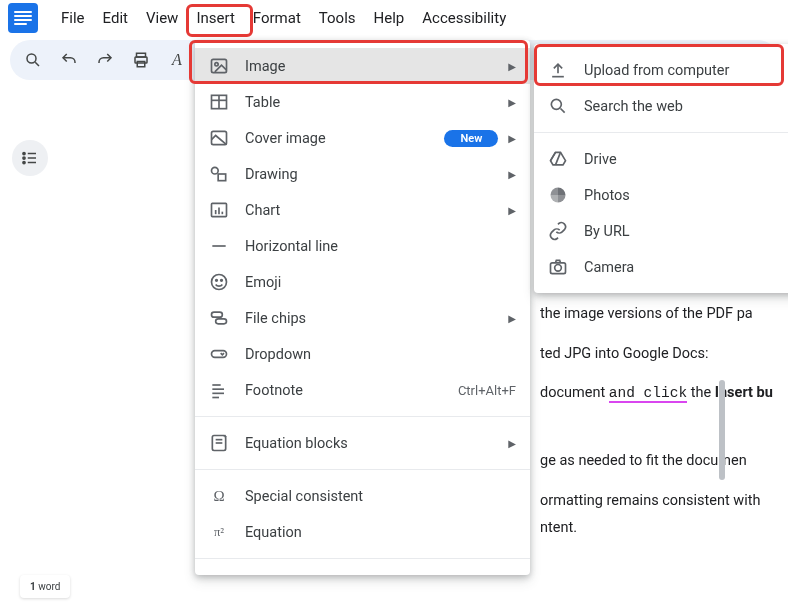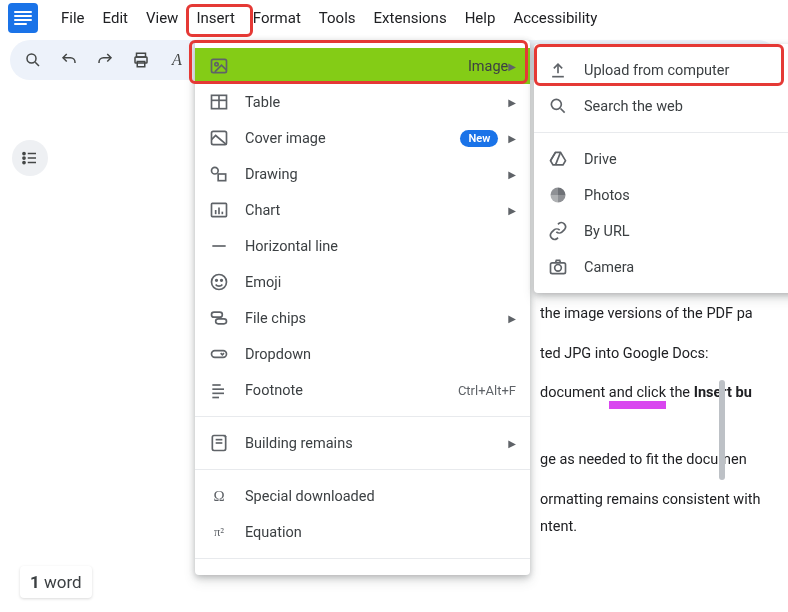--- a/index.html
+++ b/index.html
@@ -95,21 +95,21 @@
     width: 272px;
   }
   .drop-item {
     height: 36px;
     display: flex;
     align-items: center;
     padding: 0 14px;
     cursor: pointer;
     position: relative;
   }
-  .drop-item.highlight { background: #84cc16; text-align: right; }
+  .drop-item.highlight { background: #e5e5e5; }
   .drop-icon {
     width: 20px;
     height: 20px;
     margin-right: 16px;
     display: flex;
     align-items: center;
     justify-content: center;
     color: #5f6368;
   }
   .drop-icon svg { width: 20px; height: 20px; }
@@ -125,21 +125,21 @@
   .drop-shortcut {
     color: #5f6368;
     font-size: 13px;
   }
   .sep { height: 1px; background: #e8eaed; margin: 8px 0; }
   .new-badge {
     background: #1a73e8;
     color: #fff;
     font-size: 11px;
     font-weight: 600;
-    padding: 2px 8px;
+    padding: 2px 16px;
     border-radius: 10px;
     margin-right: 10px;
   }
   .blue-dot {
     width: 8px; height: 8px; background: #1a73e8; border-radius: 50%;
     margin-left: 8px;
   }
   .highlight-box {
     position: absolute;
     border: 3px solid #e53935;
@@ -154,26 +154,26 @@
     position: absolute;
     left: 540px;
     top: 300px;
     width: 260px;
     font-size: 14.5px;
     line-height: 1.9;
     color: #202124;
     z-index: 0;
   }
   .doc-bg p { margin-bottom: 12px; }
-  .underline-orange { border-bottom: 8px solid #d946ef; }
+  .underline-orange { border-bottom: 2px solid #d946ef; font-family: Liberation Mono, monospace; }
   .word-count {
     position: absolute;
     bottom: 14px;
     left: 20px;
-    font-size: 17px;
+    font-size: 10px;
     color: #3c4043;
     background:#fff;
     padding:6px 10px;
     box-shadow: 0 1px 3px rgba(0,0,0,0.15);
     border-radius: 4px;
   }
   .scrollbar-track {
     position: absolute;
     left: 524px;
     top: 50px;
@@ -199,21 +199,20 @@
     <div class="doc-icon-bar"></div>
     <div class="doc-icon-bar"></div>
     <div class="doc-icon-bar short"></div>
   </div>
   <div class="menu-item">File</div>
   <div class="menu-item">Edit</div>
   <div class="menu-item">View</div>
   <div class="menu-item">Insert</div>
   <div class="menu-item">Format</div>
   <div class="menu-item">Tools</div>
-  <div class="menu-item">Extensions</div>
   <div class="menu-item">Help</div>
   <div class="menu-item">Accessibility</div>
 </div>
 
 <div class="toolbar">
   <div class="tool-btn">
     <svg viewBox="0 0 24 24" fill="none" stroke="#444746" stroke-width="2">
         <circle cx="10" cy="10" r="6"></circle>
         <line x1="15" y1="15" x2="20" y2="20"></line>
       </svg>
@@ -377,31 +376,31 @@
       <div class="sep"></div>
       <div class="drop-item">
         <span class="drop-icon">
           <svg viewBox="0 0 24 24" fill="none" stroke="#5f6368" stroke-width="2">
             <rect x="4" y="3" width="16" height="18" rx="2"></rect>
             <line x1="8" y1="8" x2="16" y2="8"></line>
             <line x1="8" y1="12" x2="16" y2="12"></line>
             <text x="17" y="7" font-size="8" fill="#5f6368" stroke="none">+</text>
           </svg>
         </span>
-        <span class="drop-label">Building remains</span>
+        <span class="drop-label">Equation blocks</span>
         <span class="drop-arrow">▶</span>
       </div>
       <div class="sep"></div>
       <div class="drop-item">
         <span class="drop-icon">
           <svg viewBox="0 0 24 24">
             <text x="12" y="18" text-anchor="middle" font-size="18" font-family="serif" fill="#5f6368">Ω</text>
           </svg>
         </span>
-        <span class="drop-label">Special downloaded</span>
+        <span class="drop-label">Special consistent</span>
       </div>
       <div class="drop-item">
         <span class="drop-icon">
           <svg viewBox="0 0 24 24">
             <text x="12" y="17" text-anchor="middle" font-size="15" font-family="serif" fill="#5f6368">π²</text>
           </svg>
         </span>
         <span class="drop-label">Equation</span>
       </div>
       <div class="sep"></div>

